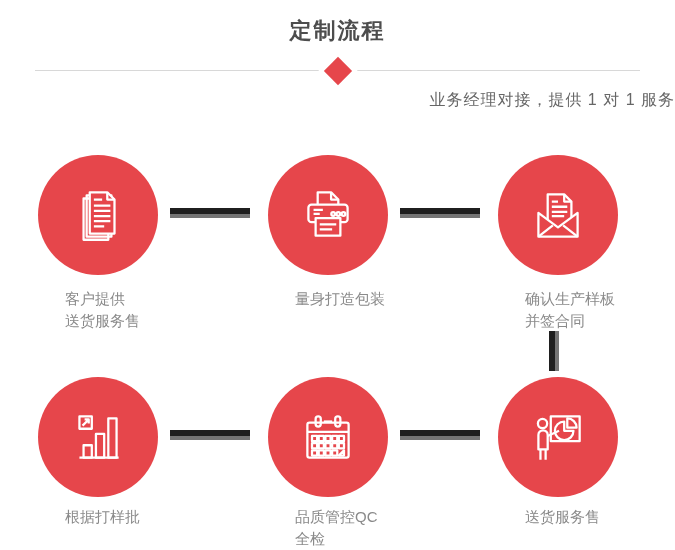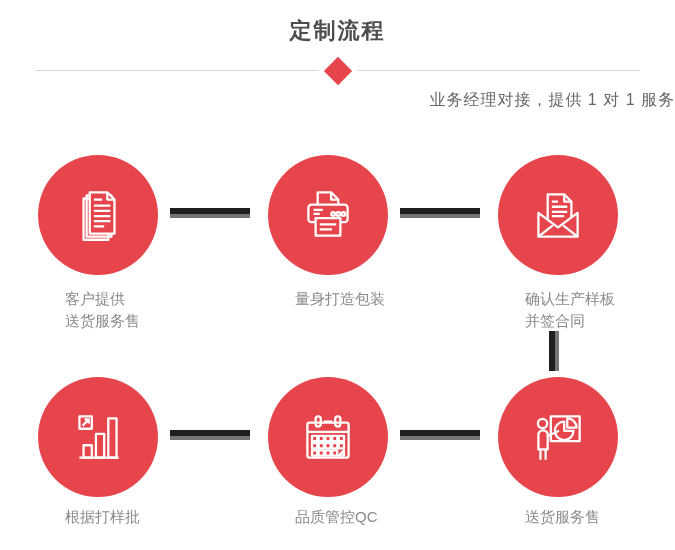--- a/index.html
+++ b/index.html
@@ -186,20 +186,21 @@
         <rect x="16.5" y="45" width="5" height="5"></rect>
           <rect x="23" y="45" width="5" height="5"></rect>
           <rect x="29.5" y="45" width="5" height="5"></rect>
           <rect x="36" y="45" width="5" height="5"></rect>
         <path d="M42.5 50 L47.5 45 V50 Z"></path>
       </g>
     </svg>
   </div>
   <div class="caption cap-r2c2">
     <div>品质管控QC</div>
+    <div>全检</div>
   </div>
 
   <div class="circle pos-r2c3">
     <svg width="66" height="66" viewBox="0 0 64 64">
       <g class="ic">
         <rect x="25" y="12" width="28" height="24"></rect>
         <path d="M38 26 V17 A9 9 0 1 0 47 26 Z"></path>
         <path d="M41 23 V14 A9 9 0 0 1 50 23 Z"></path>
         <circle cx="17" cy="19" r="4.5"></circle>
         <path d="M13 30 a4.5 4.5 0 0 1 9 0 V44 H13 Z"></path>

